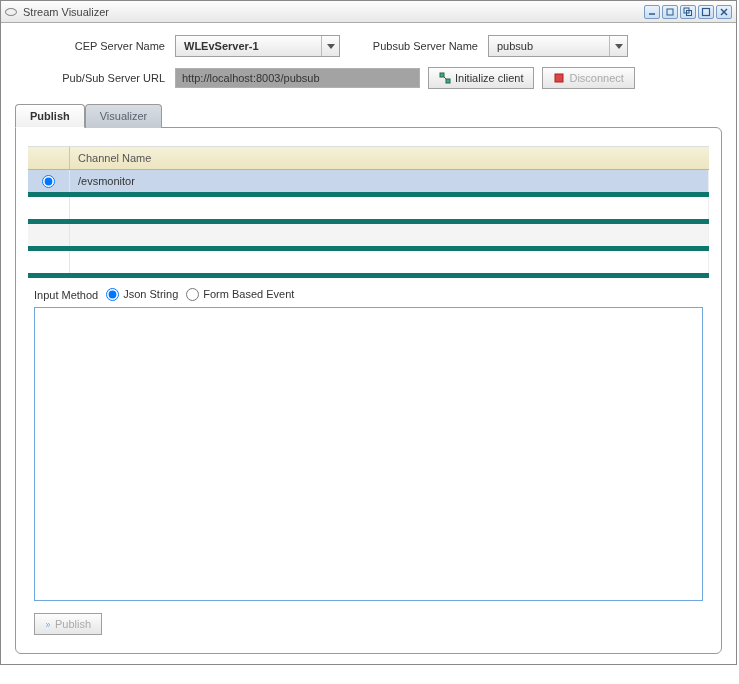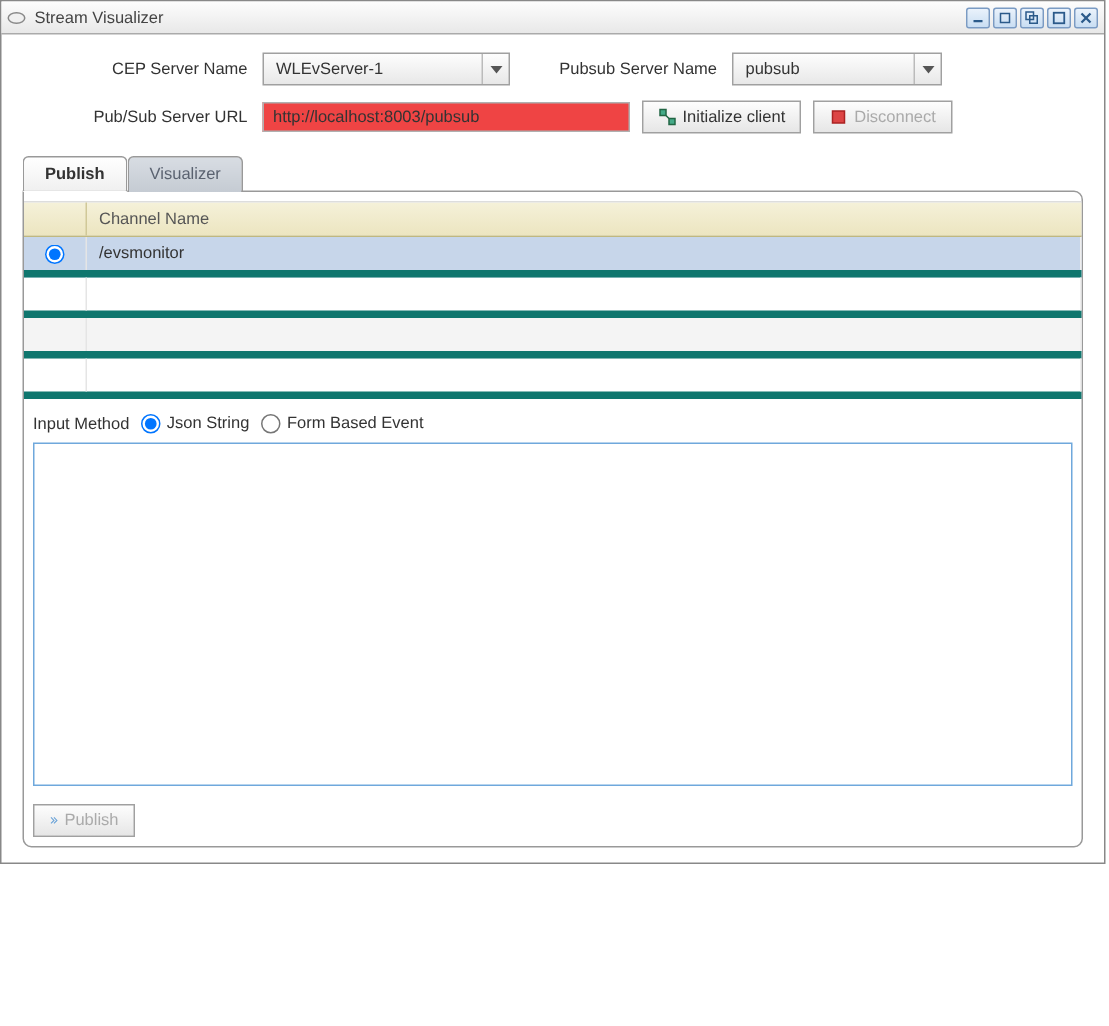--- a/index.html
+++ b/index.html
@@ -1,41 +1,41 @@
 <!DOCTYPE html>
 <html><head>
 <meta charset="utf-8">
 <style>
 * { box-sizing: border-box; margin: 0; padding: 0; }
 body { font-family: Arial, sans-serif; font-size: 11px; color: #333; background: #fff; width: 739px; height: 684px; overflow: hidden; }
-.window { border: 1px solid #888; width: 737px; height: 576px; display: flex; flex-direction: column; }
+.window { border: 1px solid #888; width: 737px; height: 665px; display: flex; flex-direction: column; }
 .titlebar { background: linear-gradient(to bottom, #fdfdfd, #e8e8e8); border-bottom: 1px solid #aaa; height: 22px; display: flex; align-items: center; padding: 0 4px; }
 .titlebar .oval { width: 12px; height: 8px; border: 1px solid #888; border-radius: 50%; margin-right: 6px; background: #f0f0f0; }
 .titlebar .title { flex: 1; font-size: 11px; color: #444; }
 .titlebar .win-btns { display: flex; gap: 2px; }
 .titlebar .win-btn { width: 16px; height: 14px; border: 1px solid #7a9bc4; background: linear-gradient(to bottom, #eaf2fb, #c9def3); border-radius: 2px; display: flex; align-items: center; justify-content: center; cursor: pointer; }
 .titlebar .win-btn svg { width: 10px; height: 10px; }
 .content { flex: 1; padding: 12px 14px 10px 14px; display: flex; flex-direction: column; }
 .form-row { display: flex; align-items: center; margin-bottom: 10px; }
 .form-label { text-align: right; padding-right: 10px; color: #333; }
 .lbl1 { width: 160px; }
 .lbl2 { width: 130px; }
 .select { position: relative; border: 1px solid #a0a0a0; background: linear-gradient(to bottom, #fdfdfd, #e8e8e8); height: 22px; display: flex; align-items: center; padding: 0 20px 0 8px; cursor: pointer; }
 .select .arrow { position: absolute; right: 0; top: 0; bottom: 0; width: 18px; border-left: 1px solid #bbb; display: flex; align-items: center; justify-content: center; }
-.sel1 { width: 165px; font-weight: normal; }
+.sel1 { width: 165px; font-weight: bold; }
 .sel2 { width: 140px; }
-.text-input { border: 1px solid #b0b0b0; background: #ef4444; height: 20px; padding: 0 6px; font-size: 11px; color: #333; }
+.text-input { border: 1px solid #b0b0b0; background: #a3a3a3; height: 20px; padding: 0 6px; font-size: 11px; color: #333; }
 .url-input { width: 245px; }
 .btn { border: 1px solid #a0a0a0; background: linear-gradient(to bottom, #fdfdfd, #e6e6e6); height: 22px; padding: 0 10px; display: flex; align-items: center; gap: 4px; cursor: pointer; font-size: 11px; color: #333; }
 .btn.disabled { color: #aaa; cursor: default; }
 .btn-icon { width: 12px; height: 12px; display: inline-block; }
 .tabstrip { display: flex; margin-top: 4px; }
 .tab { border: 1px solid #999; border-bottom: none; border-radius: 4px 4px 0 0; padding: 5px 14px; background: linear-gradient(to bottom, #d8dde3, #c5cbd3); color: #5a6270; cursor: pointer; margin-right: 0; position: relative; top: 1px; }
 .tab.active { background: linear-gradient(to bottom, #fff, #f0f0f0); color: #333; font-weight: bold; z-index: 2; border-bottom: 1px solid #fff; }
-.tab-panel { border: 1px solid #999; border-radius: 0 6px 6px 6px; flex: 1; display: flex; flex-direction: column; padding: 0; }
+.tab-panel { border: 1px solid #999; border-radius: 0 6px 6px 6px; flex: 1; display: flex; flex-direction: column; padding: 12px; }
 .grid { margin: 0; }
 .grid-header { display: flex; background: linear-gradient(to bottom, #f5f1d9, #ece5c0); border-bottom: 1px solid #c0b880; height: 24px; align-items: center; border-top: 1px solid #ddd; }
 .grid-header .col-radio { width: 42px; border-right: 1px solid #d0c898; height: 100%; }
 .grid-header .col-name { flex: 1; padding-left: 8px; color: #555; }
 .grid-row { display: flex; height: 27px; align-items: center; border-bottom: 5px solid #0f766e; }
 .grid-row.selected { background: #c7d6ea; }
 .grid-row.alt { background: #f4f4f4; }
 .grid-row .col-radio { width: 42px; display: flex; align-items: center; justify-content: center; border-right: 1px solid #e5e5e5; height: 100%; }
 .grid-row .col-name { flex: 1; padding-left: 8px; color: #333; border-right: 1px solid #eee; height: 100%; display: flex; align-items: center; }
 .grid-row.empty .col-radio, .grid-row.empty .col-name { color: transparent; }

